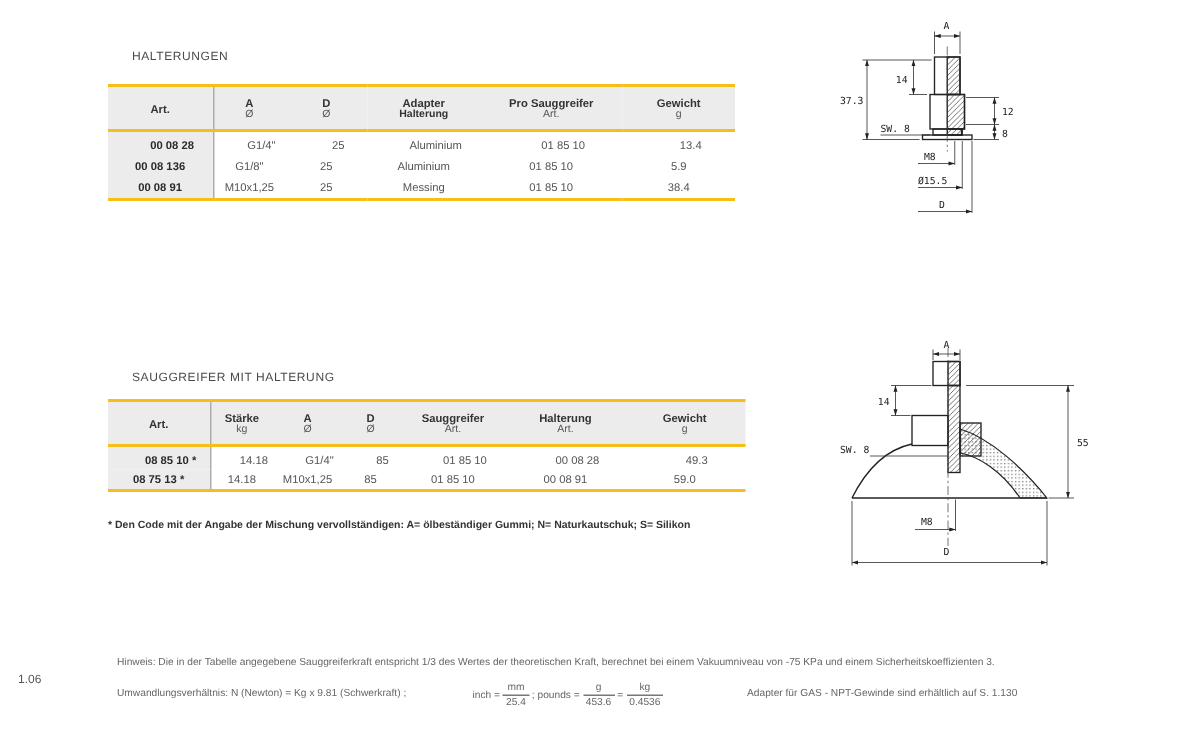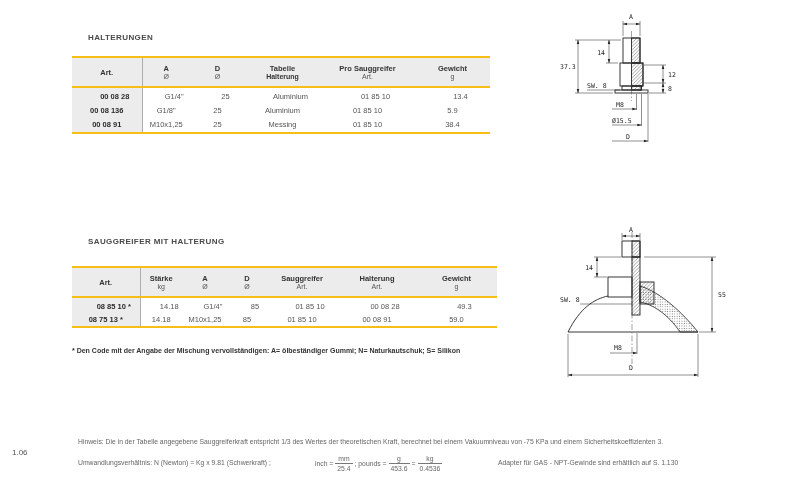--- a/index.html
+++ b/index.html
@@ -6,23 +6,23 @@
     --accent:#F6BE17;
     --header-bg:#ECECEC;
     --divider:#ADADAD;
     --text-dark:#2B2B2B;
     --text-mid:#555555;
   }
   *{margin:0;padding:0;box-sizing:border-box;}
   body{font-family:"Liberation Sans",sans-serif;background:#fff;}
   .page{position:relative;width:787px;height:501px;background:#ffffff;overflow:hidden;}
 
-  .section-title{position:absolute;font-size:8px;font-weight:700;letter-spacing:.4px;color:#4a4a4a;}
+  .section-title{position:absolute;font-size:8px;font-weight:400;letter-spacing:.4px;color:#4a4a4a;}
   #title1{left:88px;top:33px;}
-  #title2{left:88px;top:237px;}
+  #title2{left:88px;top:247px;}
 
   table.data-table{position:absolute;border-collapse:collapse;table-layout:fixed;
     border-top:2.5px solid var(--accent);border-bottom:2.5px solid var(--accent);}
   #t1{left:72px;top:56px;width:418px;}
   #t2{left:72px;top:266px;width:425px;}
   table.data-table thead tr{border-bottom:2.5px solid var(--accent);background:var(--header-bg);}
   table.data-table th{height:30px;vertical-align:middle;text-align:center;padding:2px 1px;}
   table.data-table th .lbl{display:block;font-size:7.5px;font-weight:700;color:#333;line-height:9px;}
   table.data-table th .sub{display:block;font-size:7px;font-weight:400;color:#555;line-height:8px;}
   #t1 th:nth-child(4) .sub{font-weight:700;color:#333;}
@@ -73,21 +73,21 @@
           </th>
         <th>
             <span class="lbl">A</span>
             <span class="sub">Ø</span>
           </th>
         <th>
             <span class="lbl">D</span>
             <span class="sub">Ø</span>
           </th>
         <th>
-            <span class="lbl">Tabelle</span>
+            <span class="lbl">Adapter</span>
             <span class="sub">Halterung</span>
           </th>
         <th>
             <span class="lbl">Pro Sauggreifer</span>
             <span class="sub">Art.</span>
           </th>
         <th>
             <span class="lbl">Gewicht</span>
             <span class="sub">g</span>
           </th>

